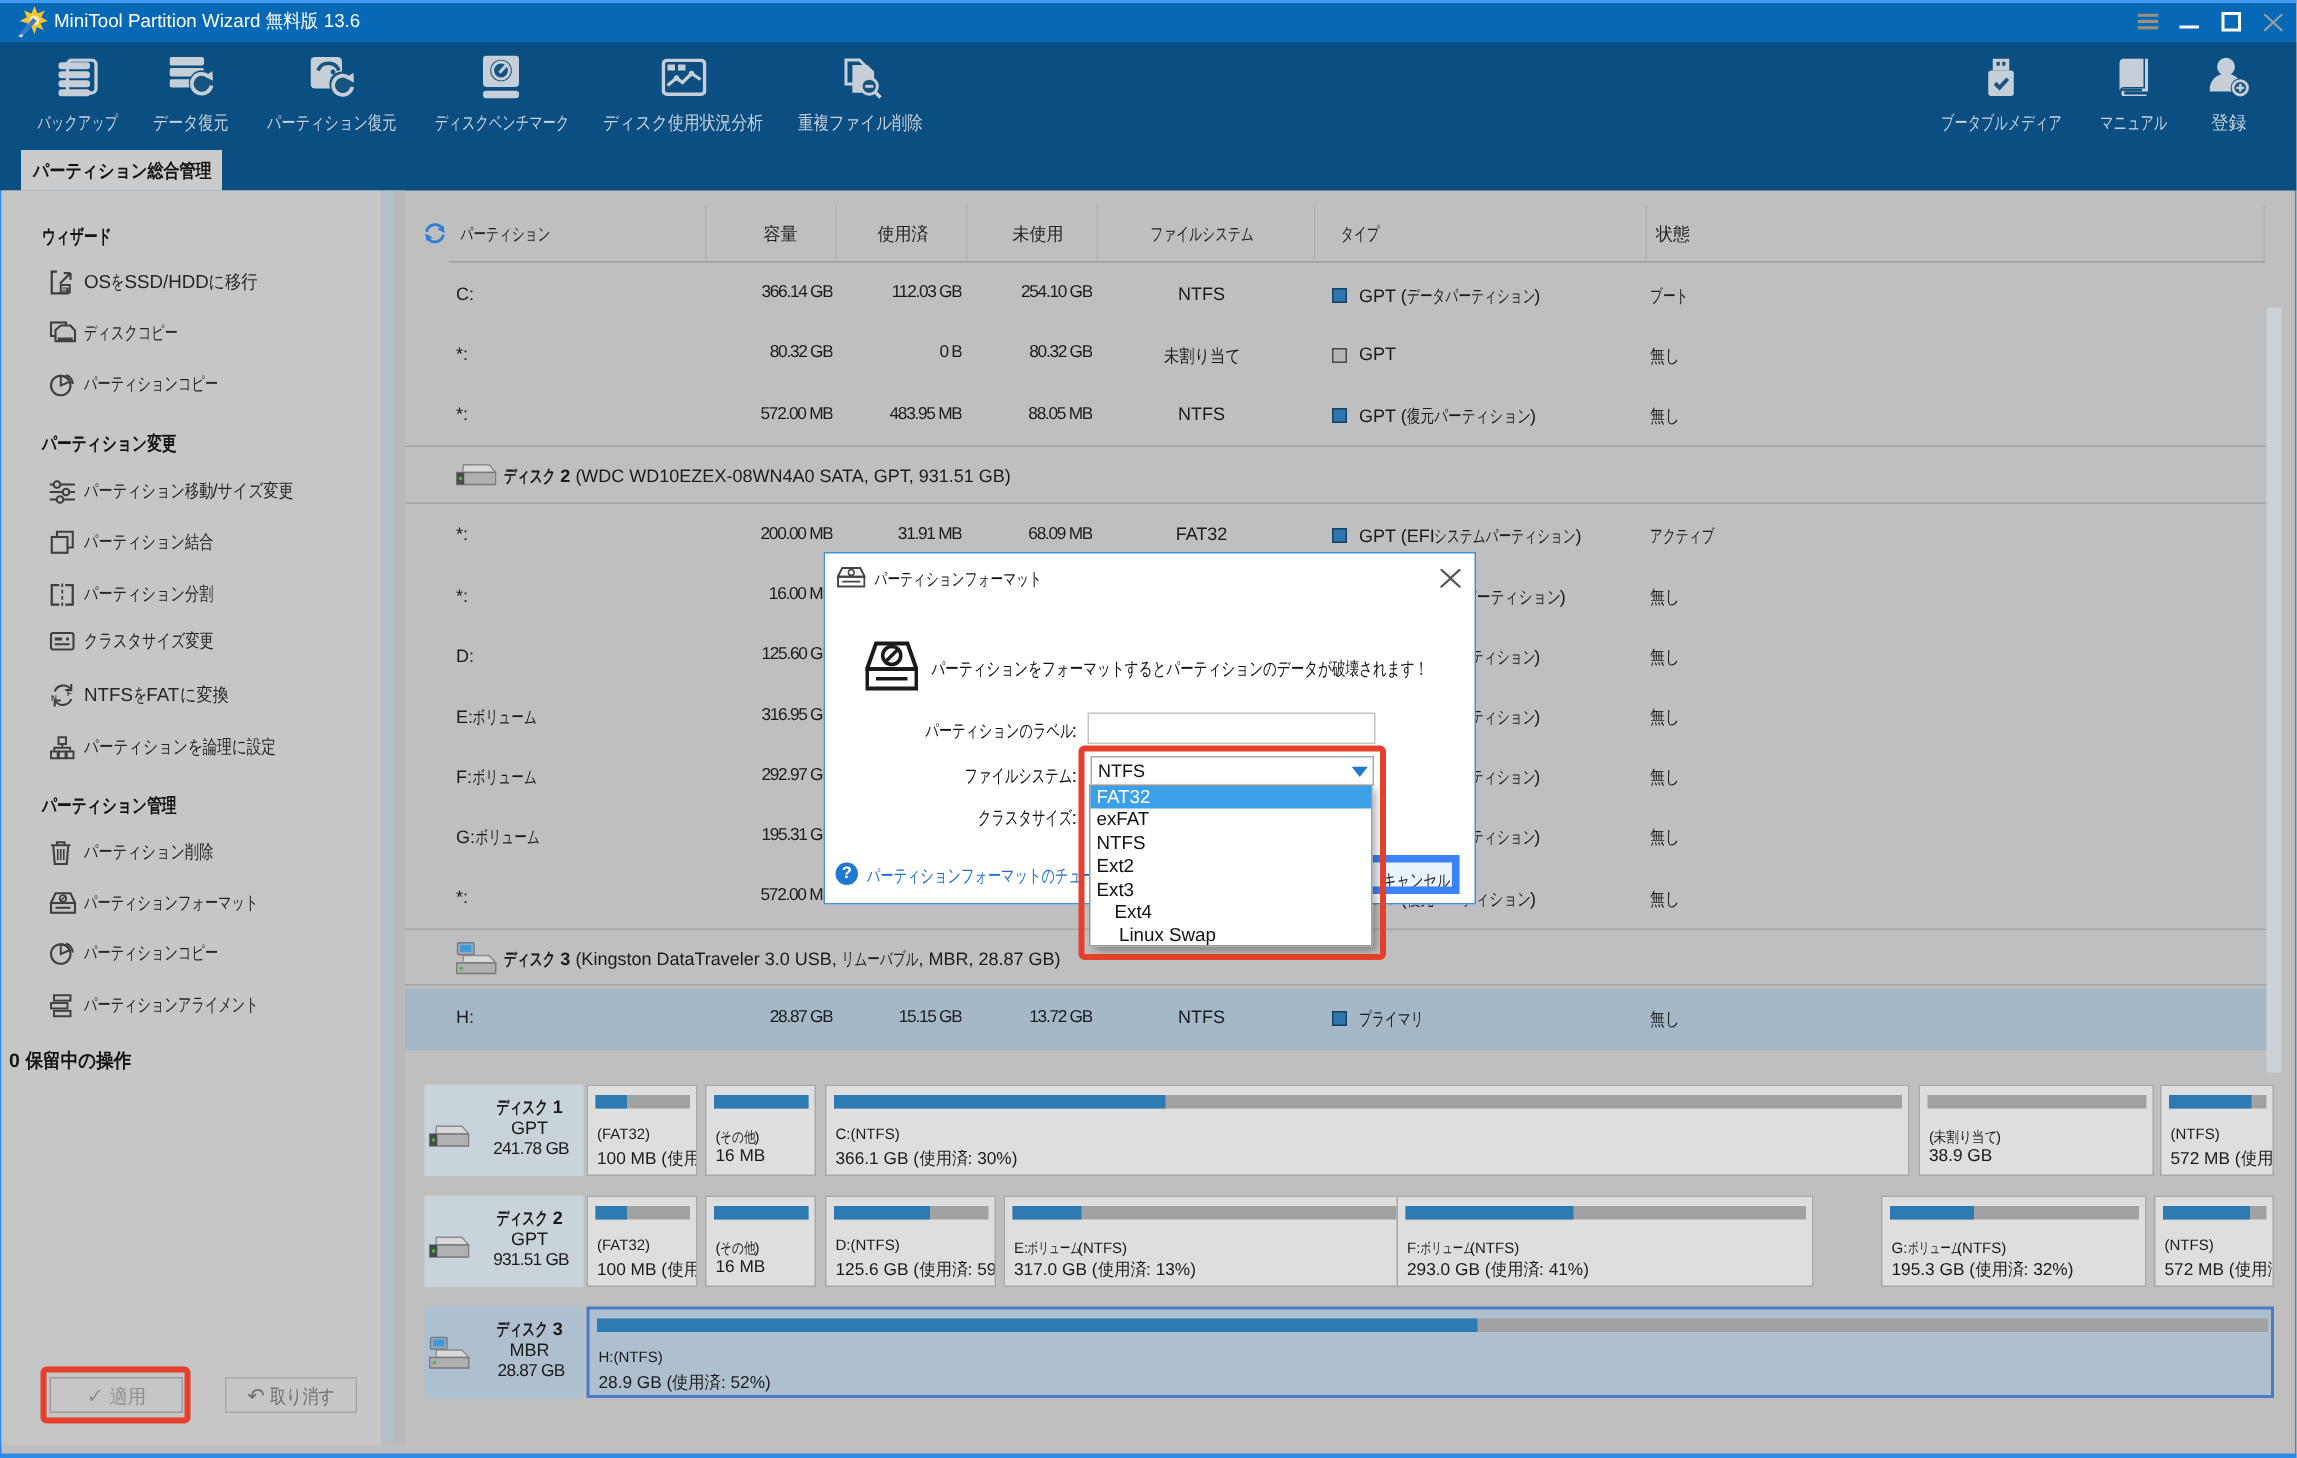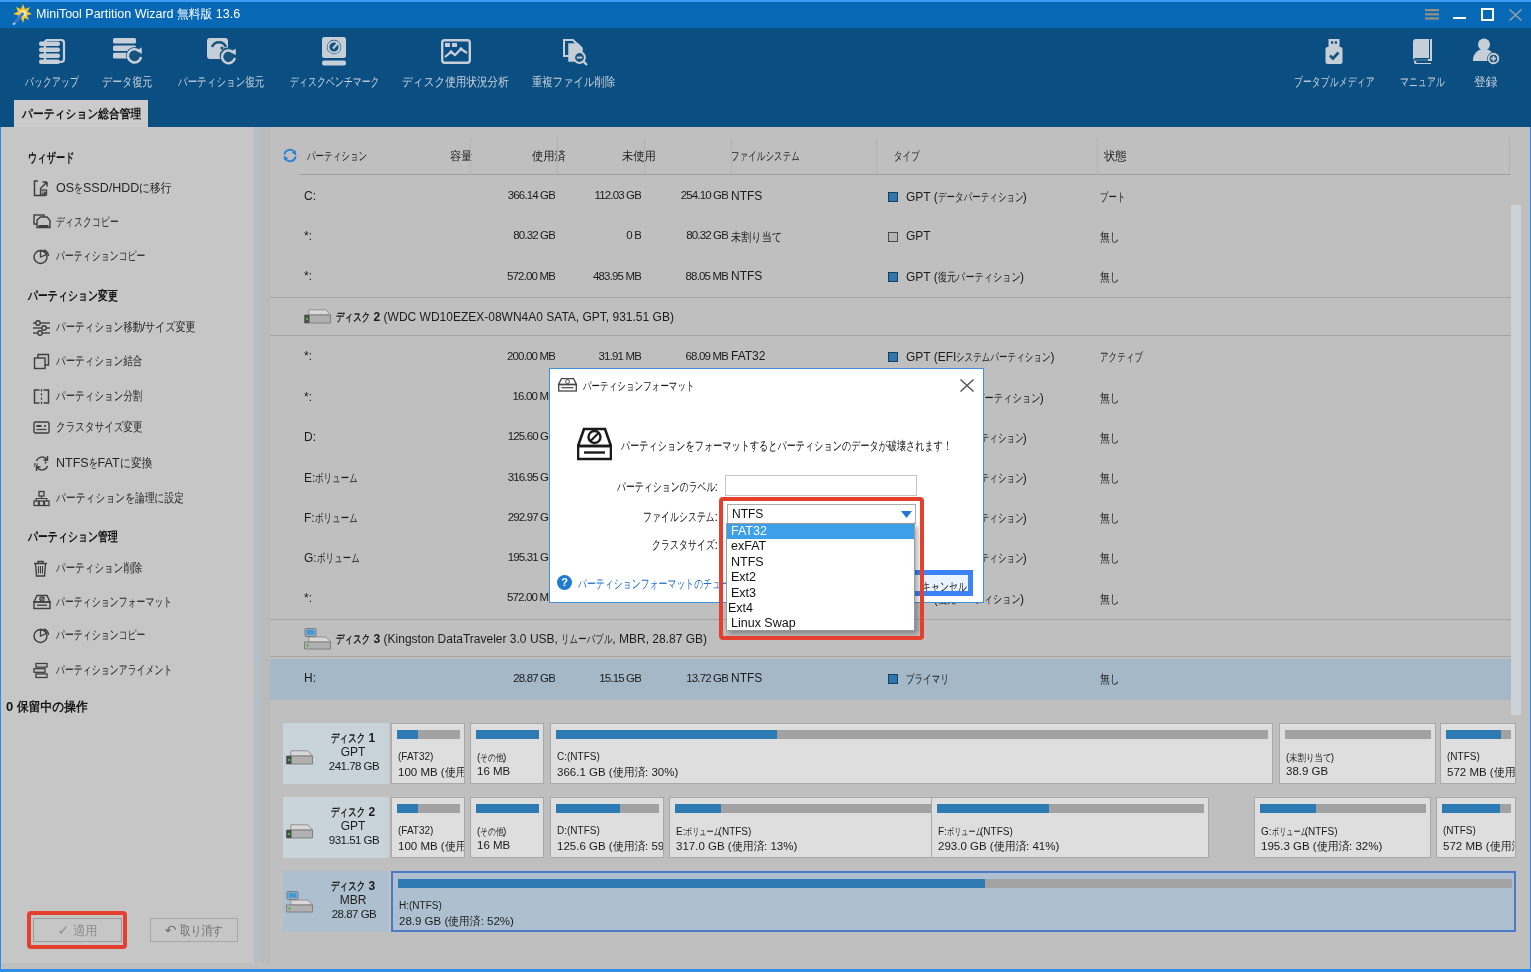--- a/index.html
+++ b/index.html
@@ -4,21 +4,21 @@
 *{margin:0;padding:0;box-sizing:border-box}
 html,body{width:1531px;height:972px;overflow:hidden}
 body{position:relative;background:#bfbfbf;font-family:"Liberation Sans",sans-serif;font-size:12px;color:#1b1b1b}
 .a{position:absolute}
 .tl{color:#c9d3dd;font-size:12.5px;text-align:center;white-space:nowrap}
 .hdr{font-weight:bold;font-size:13px;color:#141414;white-space:nowrap}
 .it{font-size:12.5px;color:#262626;white-space:nowrap}
 .cell{white-space:nowrap;overflow:hidden}
 .num{font-size:11.5px;letter-spacing:-0.85px}
 .rt{text-align:right}
-.ct{}
+.ct{text-align:center}
 .sq{position:absolute;width:10px;height:10px;background:#2e76ad;border:1px solid #16405f}
 .sqe{position:absolute;width:10px;height:10px;background:#b5b5b5;border:1px solid #4a4a4a}
 .blk{position:absolute;background:#dedede;border:1px solid #a8a8a8;overflow:hidden}
 .bar{position:absolute;left:5px;top:6px;height:9px;background:#a2a2a2}
 .barf{position:absolute;left:0;top:0;height:9px;background:#2d7bb2}
 .bt1{position:absolute;left:6px;top:27px;font-size:10px;white-space:nowrap}
 .bt2{position:absolute;left:6px;top:41px;font-size:11.5px;white-space:nowrap}
 .redbox{position:absolute;border:4px solid #e5402d;border-radius:4px;z-index:60}
 </style></head><body>
 <div class="a" style="left:0;top:0;width:1531px;height:28px;background:#0768b6"></div>
@@ -506,15 +506,15 @@
     <div class="a" style="left:7px;top:206px;width:15px;height:15px;border-radius:8px;background:#1f7ad0;color:#fff;font-size:11px;font-weight:bold;text-align:center;line-height:15px">?</div>
     <div class="a" style="left:28px;top:207px;color:#1f6fd0;text-decoration:underline;white-space:nowrap;overflow:hidden;width:340px;font-size:12.5px"><span style="display:inline-block;transform:scaleX(0.702);transform-origin:0 50%;margin-right:-81.4px">パーティションフォーマットのチュートリアル</span></div>
     <div class="a" style="left:339px;top:201px;width:84px;height:26px;background:#e9f3fd;border:5px solid #3b82f6;line-height:25px;color:#222;font-size:12.5px;padding-left:28px;overflow:hidden"><span style="display:inline-block;transform:scaleX(0.702);transform-origin:0 50%;margin-right:-19.4px">キャンセル</span></div>
   </div>
 <div class="a" style="left:726px;top:523px;width:189px;height:108px;background:#fff;border:1px solid #999;box-shadow:3px 3px 5px rgba(0,0,0,0.3);z-index:50;font-size:12.5px;color:#111">
     <div style="height:15.4px;background:#3ba0e8;color:#fff;padding-left:4px;line-height:15px">FAT32</div>
     <div style="height:15.4px;padding-left:4px;line-height:15px">exFAT</div>
     <div style="height:15.4px;padding-left:4px;line-height:15px">NTFS</div>
     <div style="height:15.4px;padding-left:4px;line-height:15px">Ext2</div>
     <div style="height:15.4px;padding-left:4px;line-height:15px">Ext3</div>
-    <div style="height:15.4px;padding-left:1px;line-height:15px">Ext4</div>
-    <div style="height:15.4px;padding-left:4px;line-height:15px">Linux Swap</div>
+    <div style="height:15.4px;padding-left:16px;line-height:15px">Ext4</div>
+    <div style="height:15.4px;padding-left:19px;line-height:15px">Linux Swap</div>
   </div>
 <div class="a redbox" style="left:719px;top:497px;width:205px;height:143px"></div>
 </body></html>

